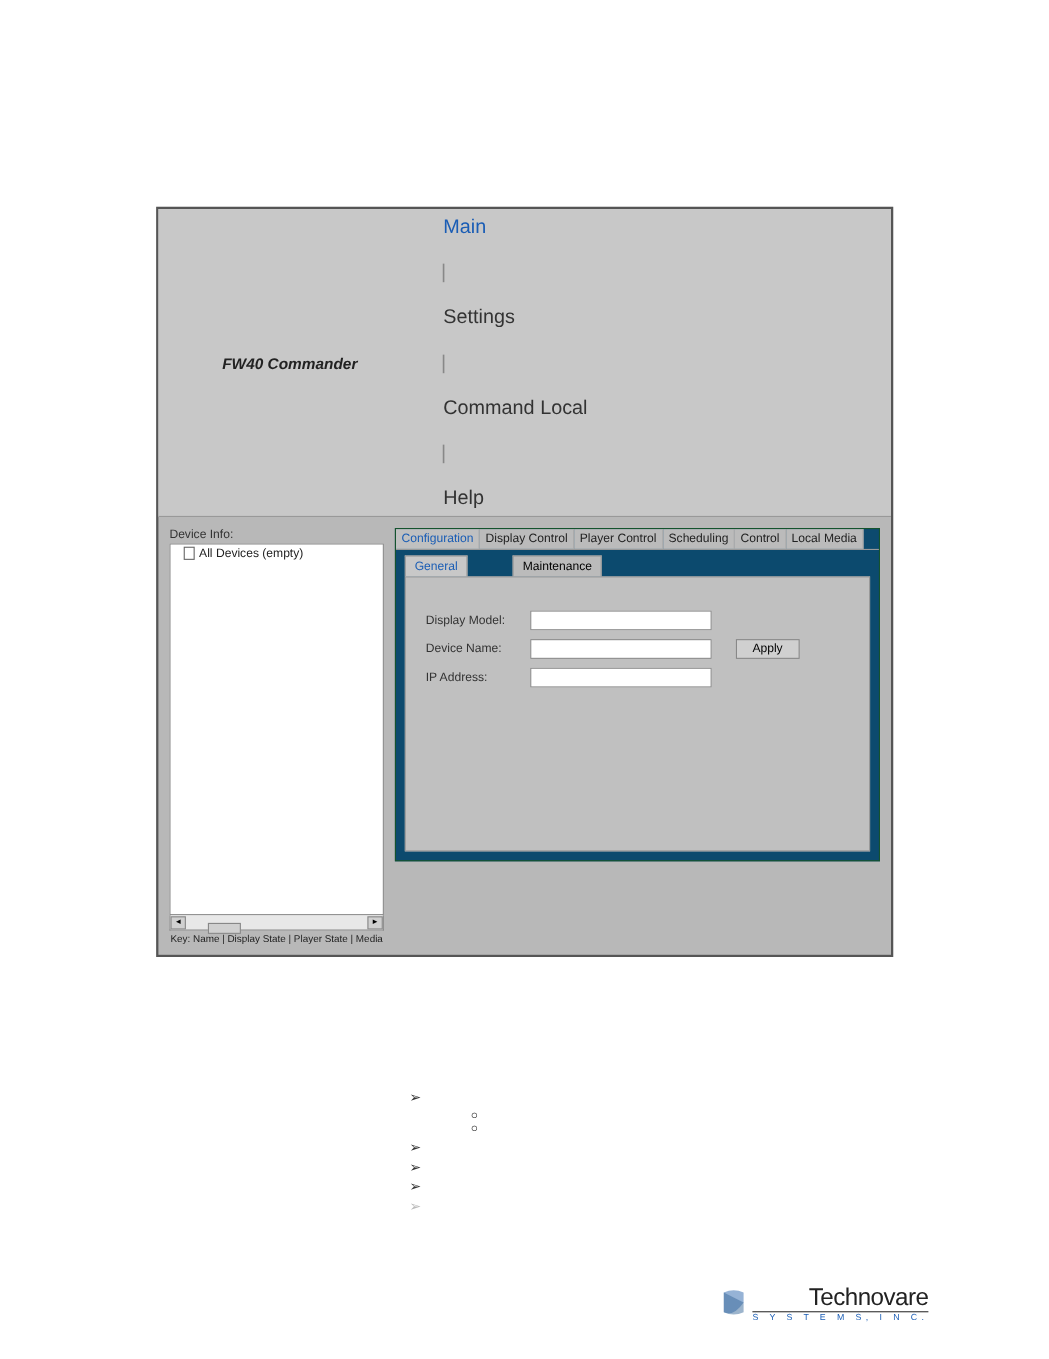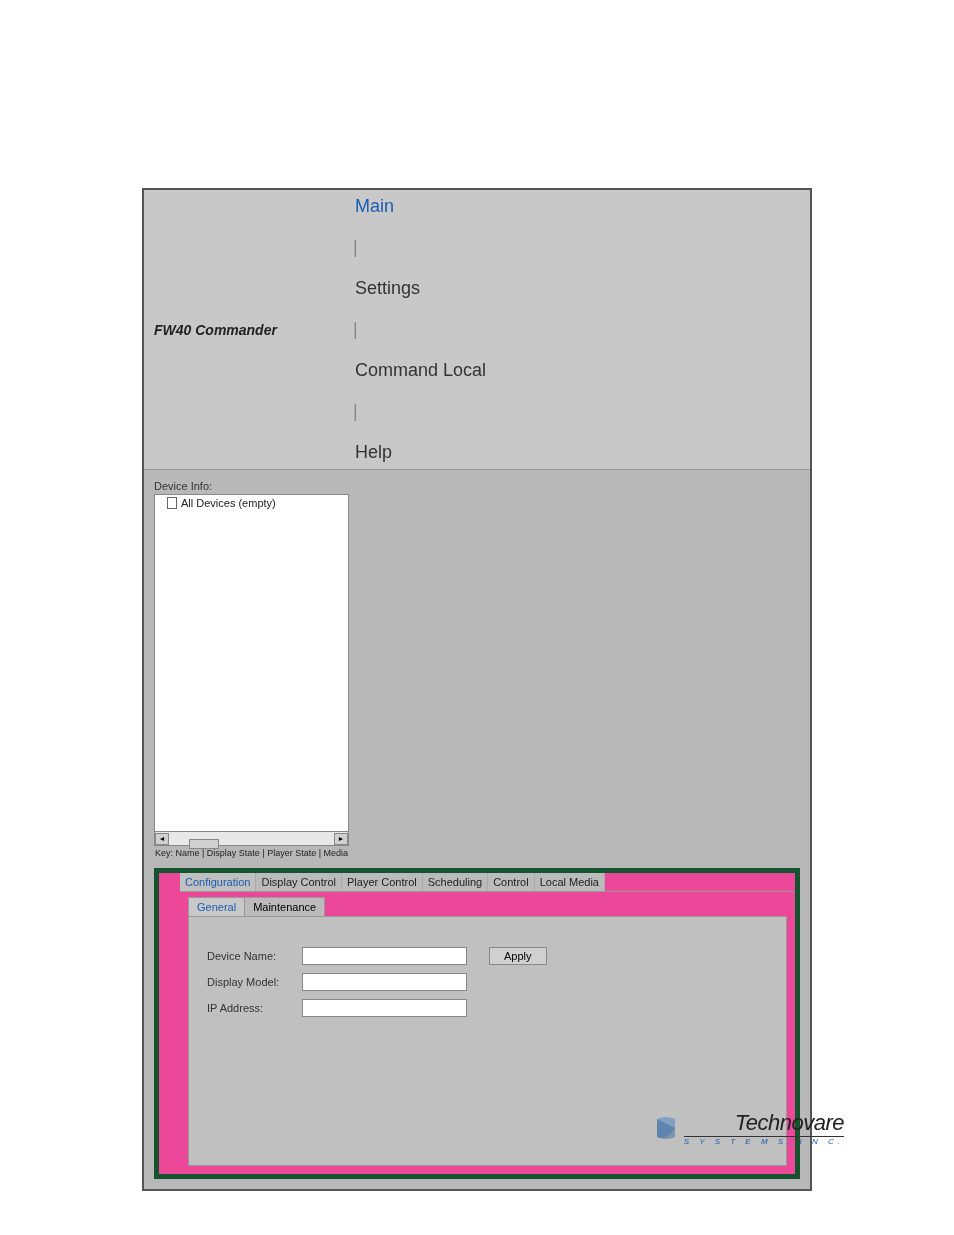--- a/index.html
+++ b/index.html
@@ -1,54 +1,54 @@
 <!DOCTYPE html>
 <html><head>
   <meta charset="utf-8">
   <style>
     * { box-sizing: border-box; margin: 0; padding: 0; }
     body { font-family: Arial, sans-serif; background: #fff; width: 954px; }
     .app-window { margin: 188px 142px 0 142px; border: 2px solid #555; background: #b8b8b8; }
     .title-bar { display: flex; align-items: center; background: #c8c8c8; border-bottom: 1px solid #999; padding: 4px 10px; }
-    .app-title { font-weight: bold; font-style: italic; font-size: 14px; color: #222; width: 195px; }
+    .app-title { font-weight: bold; font-style: italic; font-size: 14px; color: #222; width: 195px; margin-left: 48px; }
     .menu-bar { display: flex; gap: 16px; font-size: 18px; flex-direction: column; }
     .menu-item { padding: 2px 6px; color: #333; cursor: pointer; }
     .menu-item.active { color: #1a5db5; }
     .menu-sep { color: #888; padding: 2px 4px; }
-    .main-body { display: flex; padding: 10px; gap: 10px; flex-direction: column; }
+    .main-body { display: flex; padding: 10px; gap: 10px; }
     .left-panel { width: 195px; }
     .device-info-label { font-size: 11px; color: #333; margin-bottom: 2px; }
     .tree-box { background: #ffffff; border: 1px solid #888; height: 338px; width: 100%; overflow: auto; padding: 2px; }
     .tree-item { font-size: 11px; color: #222; display: flex; align-items: center; gap: 4px; padding-left: 10px; }
     .file-icon { width: 10px; height: 12px; border: 1px solid #666; background: #fff; display: inline-block; }
     .hscroll { display: flex; align-items: center; background: #e8e8e8; border: 1px solid #888; border-top: none; height: 14px; }
     .scroll-btn { width: 14px; height: 12px; background: #d0d0d0; border: 1px solid #888; font-size: 7px; text-align: center; line-height: 10px; cursor: pointer; }
     .scroll-track { flex: 1; position: relative; }
     .scroll-thumb { position: absolute; left: 20px; width: 30px; height: 10px; top: 0; background: #d0d0d0; border: 1px solid #888; }
     .key-text { font-size: 9px; text-align: center; margin-top: 2px; color: #222; }
     .right-panel { flex: 1; }
-    .tab-outer { border: 5px solid #14532d; background: #ec4899; padding-left: 21px; }
+    .tab-outer { border: 1px solid #14532d; background: #0c4a6e; }
     .tab-row { display: flex; font-size: 11px; border-bottom: 1px solid #999; }
     .tab { padding: 3px 5px; background: #bbb; border-right: 1px solid #aaa; color: #222; cursor: pointer; }
     .tab.active { color: #1a5db5; background: #c0c0c0; }
-    .inner-tabs { display: flex; font-size: 11px; margin: 5px 0 0 8px; }
+    .inner-tabs { display: flex; font-size: 11px; margin: 5px 0 0 8px; gap: 42px; }
     .inner-tab { padding: 3px 8px; border: 1px solid #999; border-bottom: none; background: #bbb; margin-right: -1px; cursor: pointer; }
     .inner-tab.active { background: #c8c8c8; color: #1a5db5; }
     .inner-content { border: 1px solid #999; margin: 0 8px 8px 8px; padding: 30px 18px 140px 18px; background: #c0c0c0; }
     .form-row { display: flex; align-items: center; margin-bottom: 8px; gap: 10px; }
     .form-label { width: 85px; font-size: 11px; color: #333; text-align: left; }
     .form-input { width: 165px; height: 18px; border: 1px solid #888; background: #fff; }
     .apply-btn { margin-left: 12px; padding: 2px 14px; font-size: 11px; background: #d0d0d0; border: 1px solid #888; cursor: pointer; }
     .status-bar { text-align: center; font-size: 11px; padding: 8px 0 6px 0; color: #222; }
     .bullets { margin: 120px 0 0 372px; }
     .arrow-bullet { display: flex; align-items: center; gap: 8px; margin: 3px 0; }
     .arrow-icon { font-size: 13px; color: #333; }
     .arrow-icon.hollow { color: #bbb; }
     .circle-bullet { margin-left: 56px; font-size: 11px; }
-    .footer-logo { position: absolute; right: 110px; top: 1110px; text-align: right; font-style: italic; }
+    .footer-logo { position: absolute; right: 110px; top: 1166px; text-align: right; }
     .logo-mark { display: inline-block; width: 26px; height: 26px; vertical-align: middle; }
     .logo-text { display: inline-block; vertical-align: middle; }
     .logo-main { font-size: 22px; color: #222; letter-spacing: -0.5px; }
     .logo-sub { font-size: 8px; letter-spacing: 4px; color: #1a5db5; display: block; border-top: 1px solid #333; }
   </style>
 </head>
 <body>
 
 <div class="app-window">
   <div class="title-bar">
@@ -90,27 +90,27 @@
           <div class="tab">Scheduling</div>
           <div class="tab">Control</div>
           <div class="tab">Local Media</div>
         </div>
         <div class="inner-tabs">
           <div class="inner-tab active">General</div>
           <div class="inner-tab">Maintenance</div>
         </div>
         <div class="inner-content">
           <div class="form-row">
+            <div class="form-label">Display Model:</div>
+            <input class="form-input" style="">
+          </div>
+          <div class="form-row">
             <div class="form-label">Device Name:</div>
             <input class="form-input" style="">
             <button class="apply-btn">Apply</button>
-          </div>
-          <div class="form-row">
-            <div class="form-label">Display Model:</div>
-            <input class="form-input" style="">
           </div>
           <div class="form-row">
             <div class="form-label">IP Address:</div>
             <input class="form-input" style="">
           </div>
         </div>
       </div>
     </div>
   </div>
 </div>

